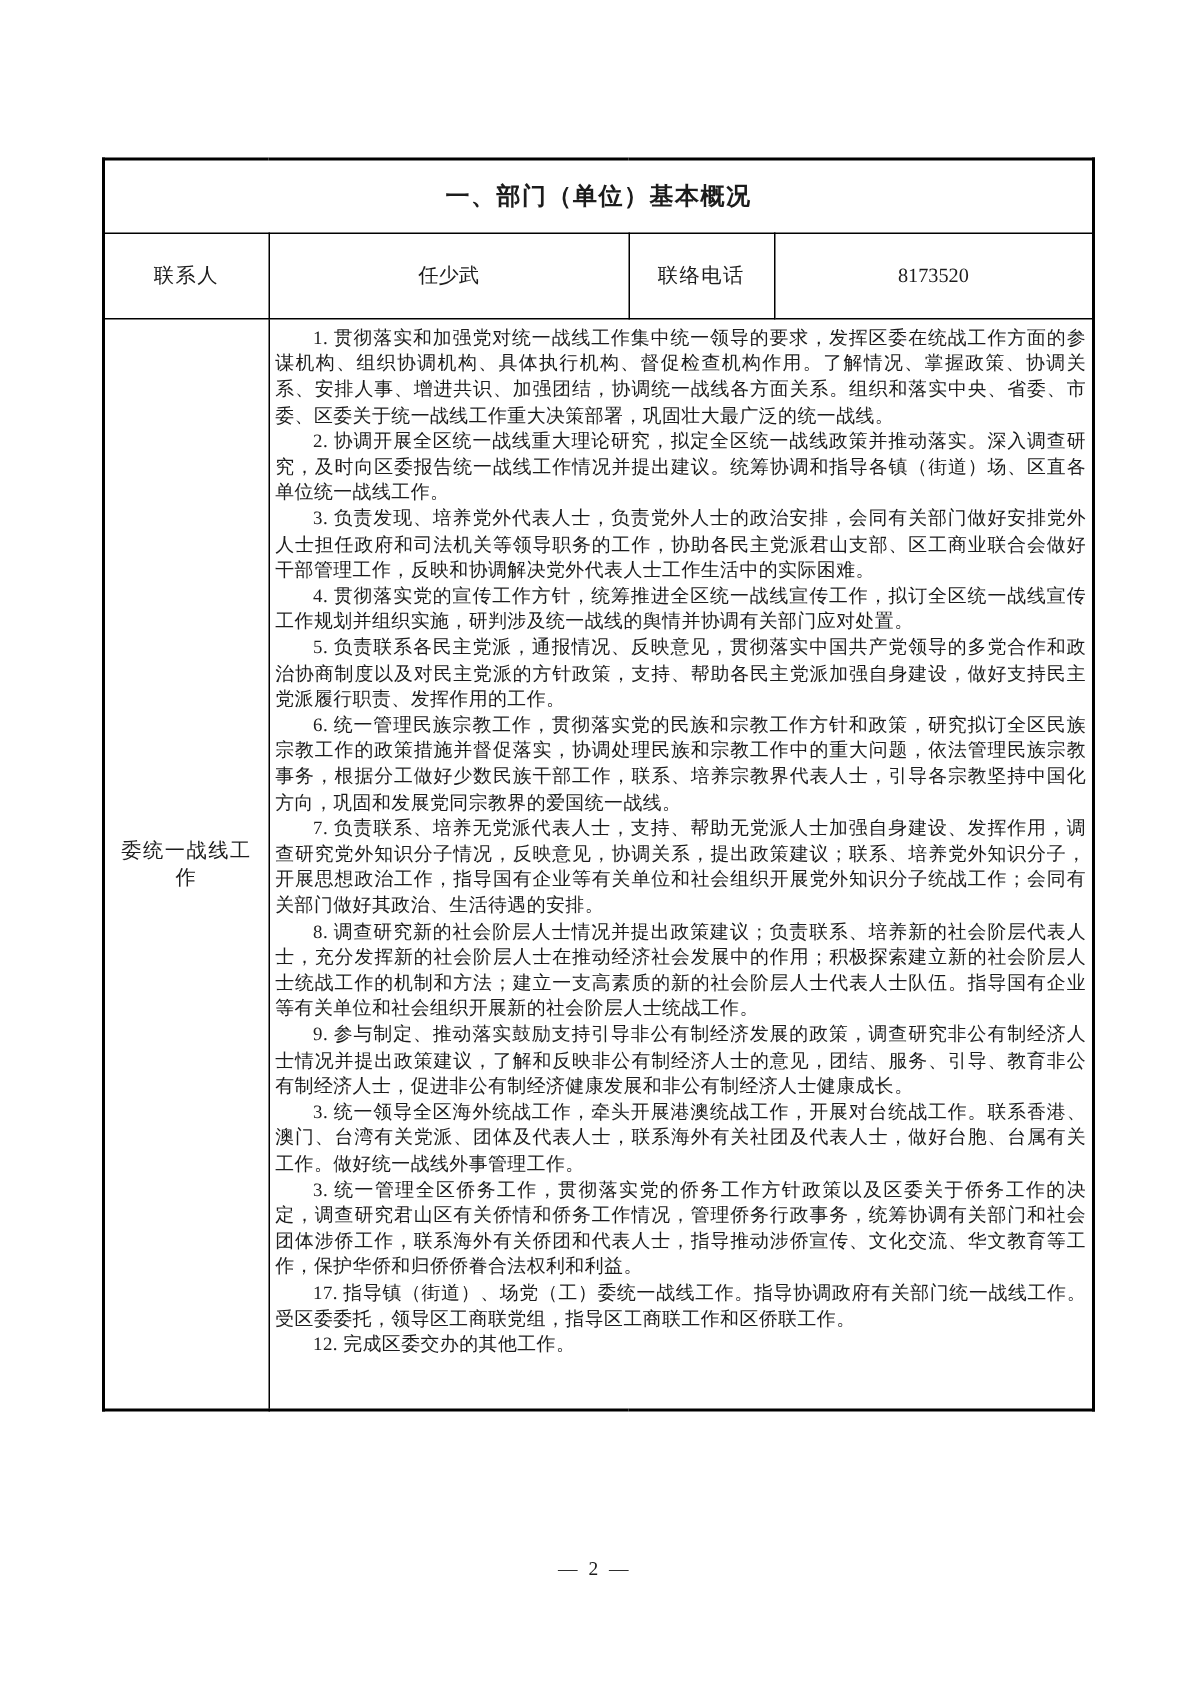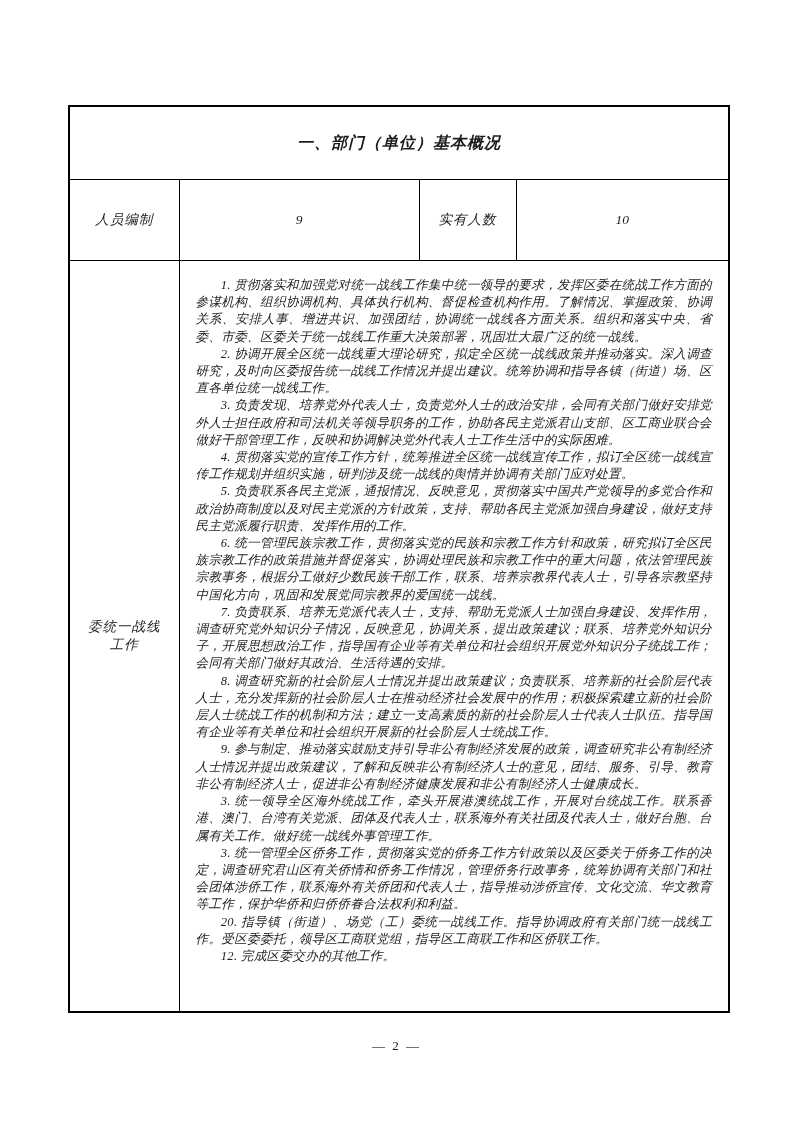--- a/index.html
+++ b/index.html
@@ -20,22 +20,21 @@
     position: absolute;
     left: 68px;
     top: 105px;
     width: 660px;
     border-collapse: collapse;
     table-layout: fixed;
     border: 2px solid #000;
   }
   table.doc-table td {
     border: 1px solid #000;
-    padding: 16px;
-    font-style: italic;
+    padding: 4px;
   }
   td.title-cell {
     height: 40px;
     text-align: center;
     vertical-align: middle;
     font-family: "Liberation Sans", "DejaVu Sans", sans-serif;
     font-weight: bold;
     font-size: 16px;
     letter-spacing: 1px;
   }
@@ -87,40 +86,40 @@
       <col style="width:110px">
       <col style="width:240px">
       <col style="width:97px">
       <col style="width:213px">
     </colgroup>
     <tbody>
       <tr>
         <td class="title-cell" colspan="4">一、部门（单位）基本概况</td>
       </tr>
       <tr class="info-row">
-        <td class="label-cell">人员编制</td>
-        <td>9</td>
-        <td class="label-cell">实有人数</td>
-        <td>10</td>
+        <td class="label-cell">联系人</td>
+        <td>任少武</td>
+        <td class="label-cell">联络电话</td>
+        <td>8173520</td>
       </tr>
       <tr>
         <td class="duties-label-cell">委统一战线工作</td>
         <td class="duties-content-cell" colspan="3">
           <p class="duty">1. 贯彻落实和加强党对统一战线工作集中统一领导的要求，发挥区委在统战工作方面的参谋机构、组织协调机构、具体执行机构、督促检查机构作用。了解情况、掌握政策、协调关系、安排人事、增进共识、加强团结，协调统一战线各方面关系。组织和落实中央、省委、市委、区委关于统一战线工作重大决策部署，巩固壮大最广泛的统一战线。</p>
           <p class="duty">2. 协调开展全区统一战线重大理论研究，拟定全区统一战线政策并推动落实。深入调查研究，及时向区委报告统一战线工作情况并提出建议。统筹协调和指导各镇（街道）场、区直各单位统一战线工作。</p>
           <p class="duty">3. 负责发现、培养党外代表人士，负责党外人士的政治安排，会同有关部门做好安排党外人士担任政府和司法机关等领导职务的工作，协助各民主党派君山支部、区工商业联合会做好干部管理工作，反映和协调解决党外代表人士工作生活中的实际困难。</p>
           <p class="duty">4. 贯彻落实党的宣传工作方针，统筹推进全区统一战线宣传工作，拟订全区统一战线宣传工作规划并组织实施，研判涉及统一战线的舆情并协调有关部门应对处置。</p>
           <p class="duty">5. 负责联系各民主党派，通报情况、反映意见，贯彻落实中国共产党领导的多党合作和政治协商制度以及对民主党派的方针政策，支持、帮助各民主党派加强自身建设，做好支持民主党派履行职责、发挥作用的工作。</p>
           <p class="duty">6. 统一管理民族宗教工作，贯彻落实党的民族和宗教工作方针和政策，研究拟订全区民族宗教工作的政策措施并督促落实，协调处理民族和宗教工作中的重大问题，依法管理民族宗教事务，根据分工做好少数民族干部工作，联系、培养宗教界代表人士，引导各宗教坚持中国化方向，巩固和发展党同宗教界的爱国统一战线。</p>
           <p class="duty">7. 负责联系、培养无党派代表人士，支持、帮助无党派人士加强自身建设、发挥作用，调查研究党外知识分子情况，反映意见，协调关系，提出政策建议；联系、培养党外知识分子，开展思想政治工作，指导国有企业等有关单位和社会组织开展党外知识分子统战工作；会同有关部门做好其政治、生活待遇的安排。</p>
           <p class="duty">8. 调查研究新的社会阶层人士情况并提出政策建议；负责联系、培养新的社会阶层代表人士，充分发挥新的社会阶层人士在推动经济社会发展中的作用；积极探索建立新的社会阶层人士统战工作的机制和方法；建立一支高素质的新的社会阶层人士代表人士队伍。指导国有企业等有关单位和社会组织开展新的社会阶层人士统战工作。</p>
           <p class="duty">9. 参与制定、推动落实鼓励支持引导非公有制经济发展的政策，调查研究非公有制经济人士情况并提出政策建议，了解和反映非公有制经济人士的意见，团结、服务、引导、教育非公有制经济人士，促进非公有制经济健康发展和非公有制经济人士健康成长。</p>
           <p class="duty">3. 统一领导全区海外统战工作，牵头开展港澳统战工作，开展对台统战工作。联系香港、澳门、台湾有关党派、团体及代表人士，联系海外有关社团及代表人士，做好台胞、台属有关工作。做好统一战线外事管理工作。</p>
           <p class="duty">3. 统一管理全区侨务工作，贯彻落实党的侨务工作方针政策以及区委关于侨务工作的决定，调查研究君山区有关侨情和侨务工作情况，管理侨务行政事务，统筹协调有关部门和社会团体涉侨工作，联系海外有关侨团和代表人士，指导推动涉侨宣传、文化交流、华文教育等工作，保护华侨和归侨侨眷合法权利和利益。</p>
-          <p class="duty">20. 指导镇（街道）、场党（工）委统一战线工作。指导协调政府有关部门统一战线工作。受区委委托，领导区工商联党组，指导区工商联工作和区侨联工作。</p>
+          <p class="duty">17. 指导镇（街道）、场党（工）委统一战线工作。指导协调政府有关部门统一战线工作。受区委委托，领导区工商联党组，指导区工商联工作和区侨联工作。</p>
           <p class="duty">12. 完成区委交办的其他工作。</p>
         </td>
       </tr>
     </tbody>
   </table>
 
   <div class="page-footer">— 2 —</div>
 
 </div>
 

